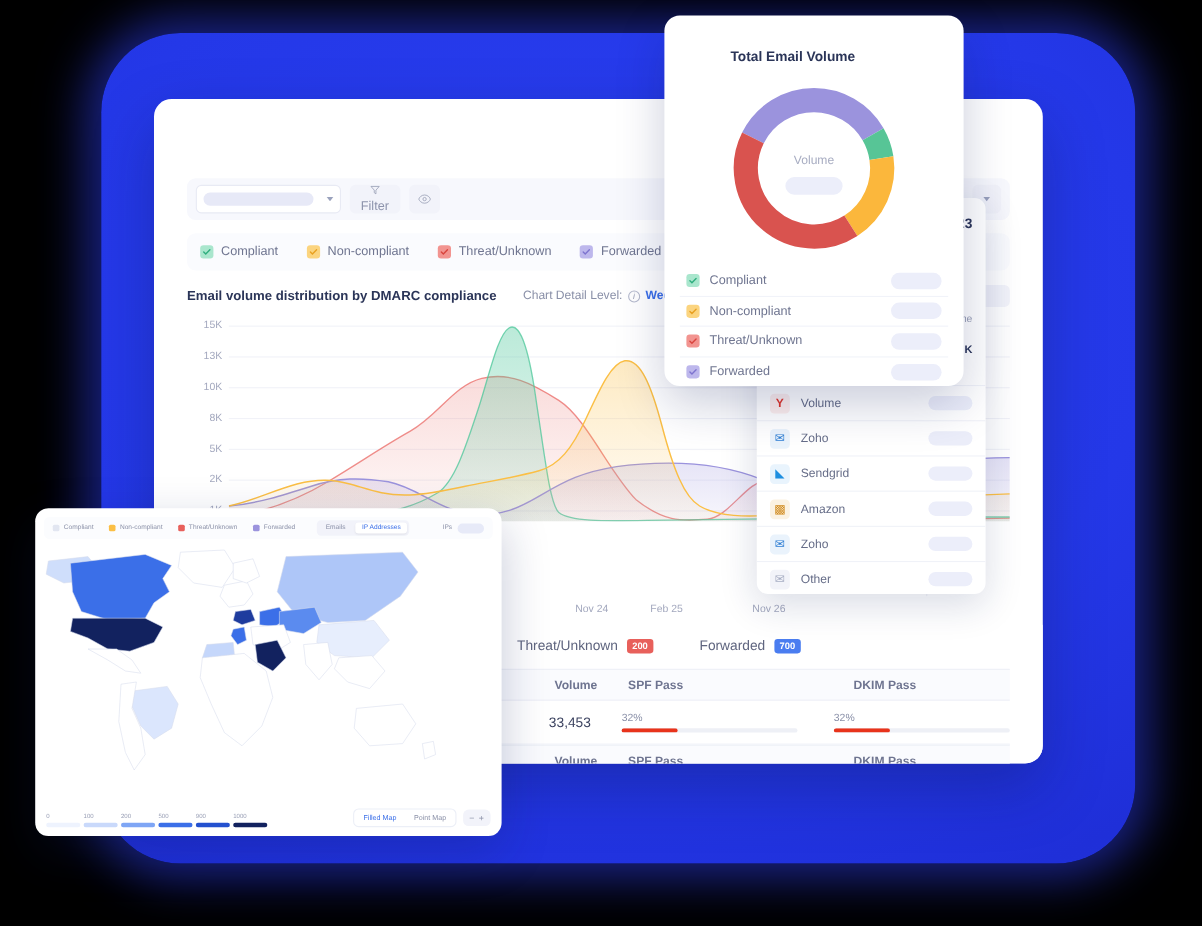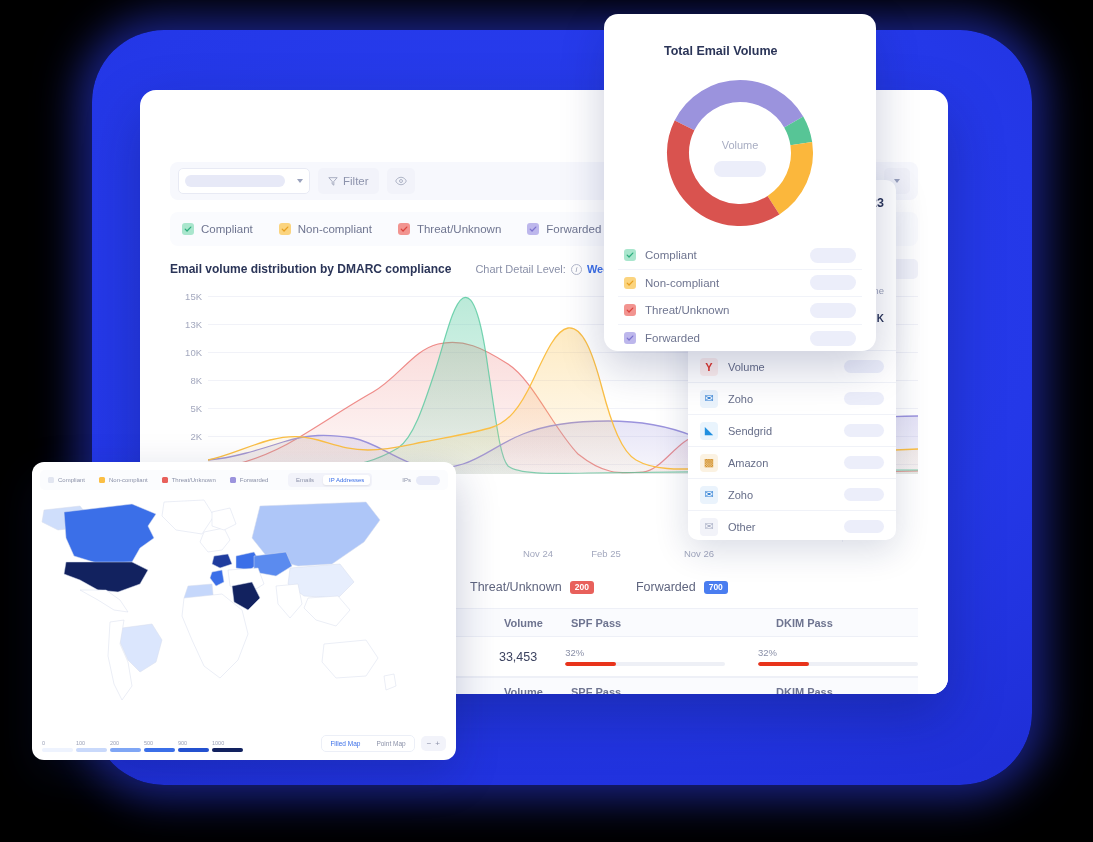--- a/index.html
+++ b/index.html
@@ -51,21 +51,21 @@
     display:flex; align-items:center; padding:0 8px; gap:8px;
   }
   .dd-pill {
     width:132px; height:26px; background:#fff; border:1px solid #e8eaf4; border-radius:5px;
     display:flex; align-items:center; justify-content:space-between; padding:0 6px;
   }
   .dd-pill .skel { width:100px; height:12px; border-radius:7px; background:#e7e9f7; }
   .caret { width:0;height:0;border-left:3.5px solid transparent;border-right:3.5px solid transparent;border-top:4px solid #9aa2bd; }
   .tb-btn {
     height:26px; display:flex; align-items:center; gap:5px; padding:0 10px;
-    border-radius:5px; background:#f2f3fa; color:#8d93ac; font-size:11.5px;
+    border-radius:5px; background:#f2f3fa; color:#8d93ac; font-size:11.5px;flex-direction:column;
   }
   .tb-icon-btn { width:28px; height:26px; display:flex; align-items:center; justify-content:center; border-radius:5px; background:#f2f3fa; }
   .tb-right { margin-left:auto; display:flex; gap:8px; align-items:center; }
   .tb-ghost { width:46px; height:26px; border-radius:5px; background:#f2f3fa; }
   .tb-ghost2 { width:26px;height:26px;border-radius:5px;background:#f2f3fa;display:flex;align-items:center;justify-content:center; }
 
   
   .legend-strip {
     position:absolute; left:30px; top:122px; right:30px; height:34px;
     background:#fafbfe; border-radius:8px;

